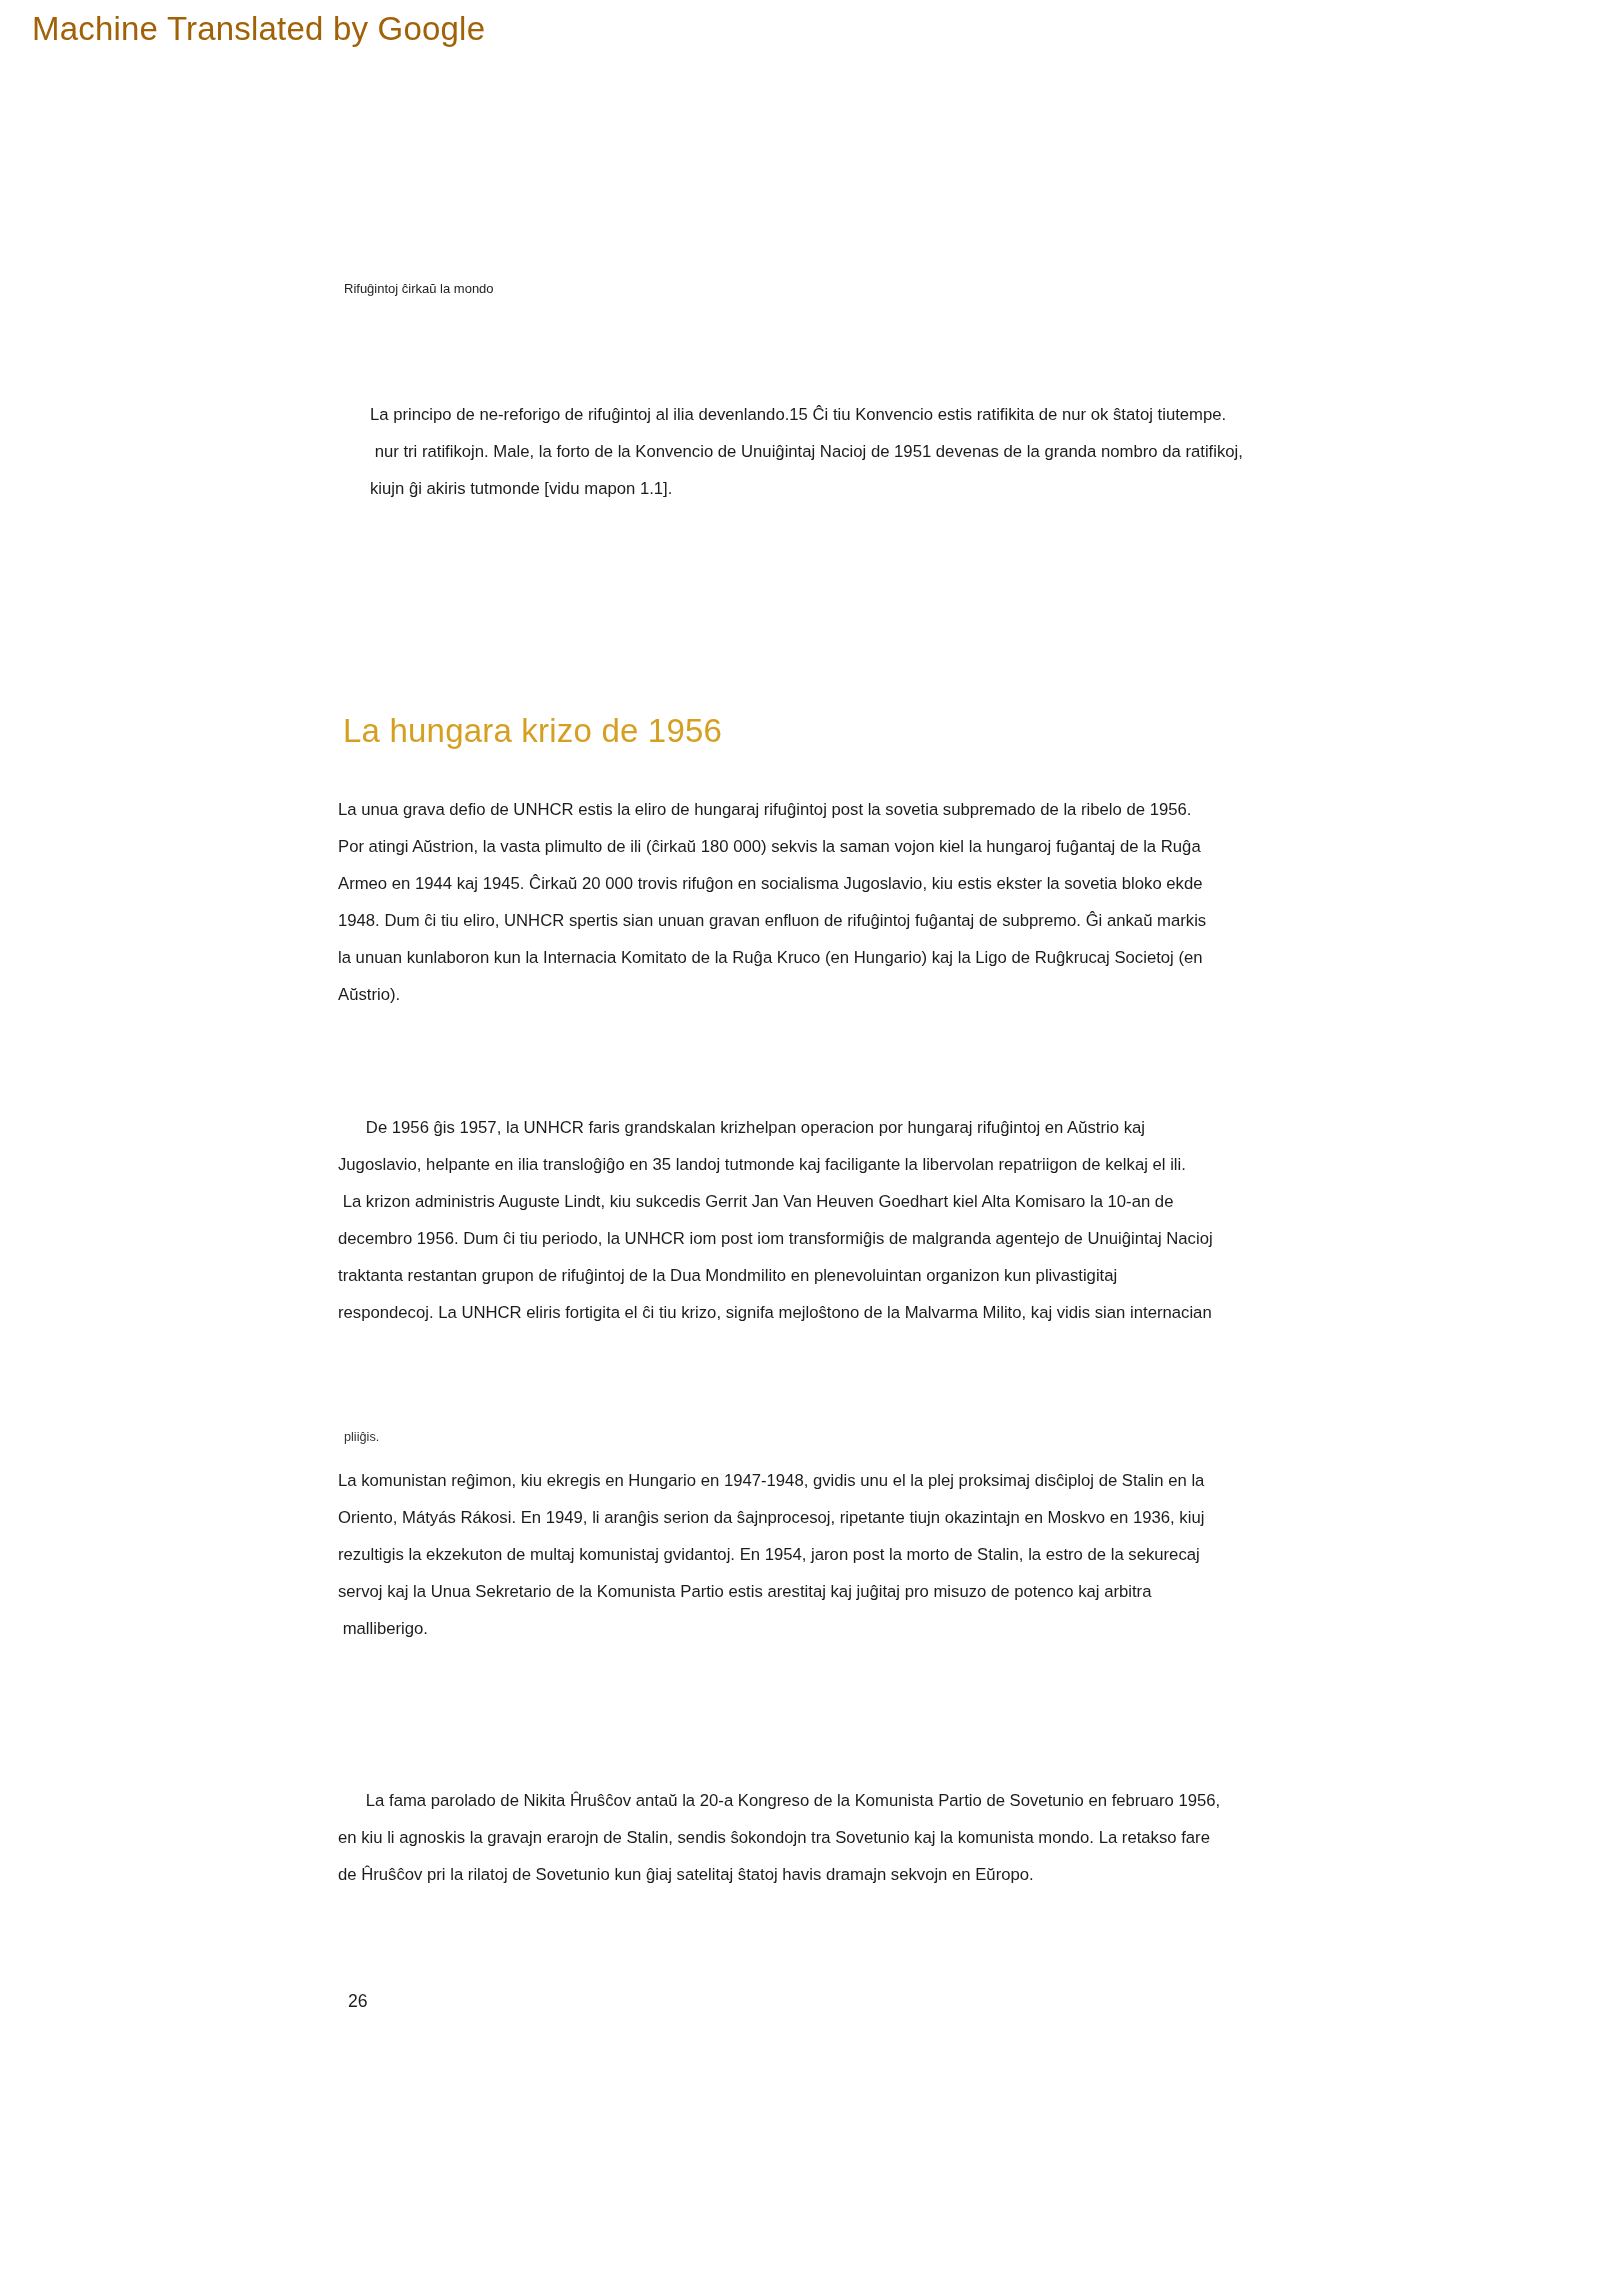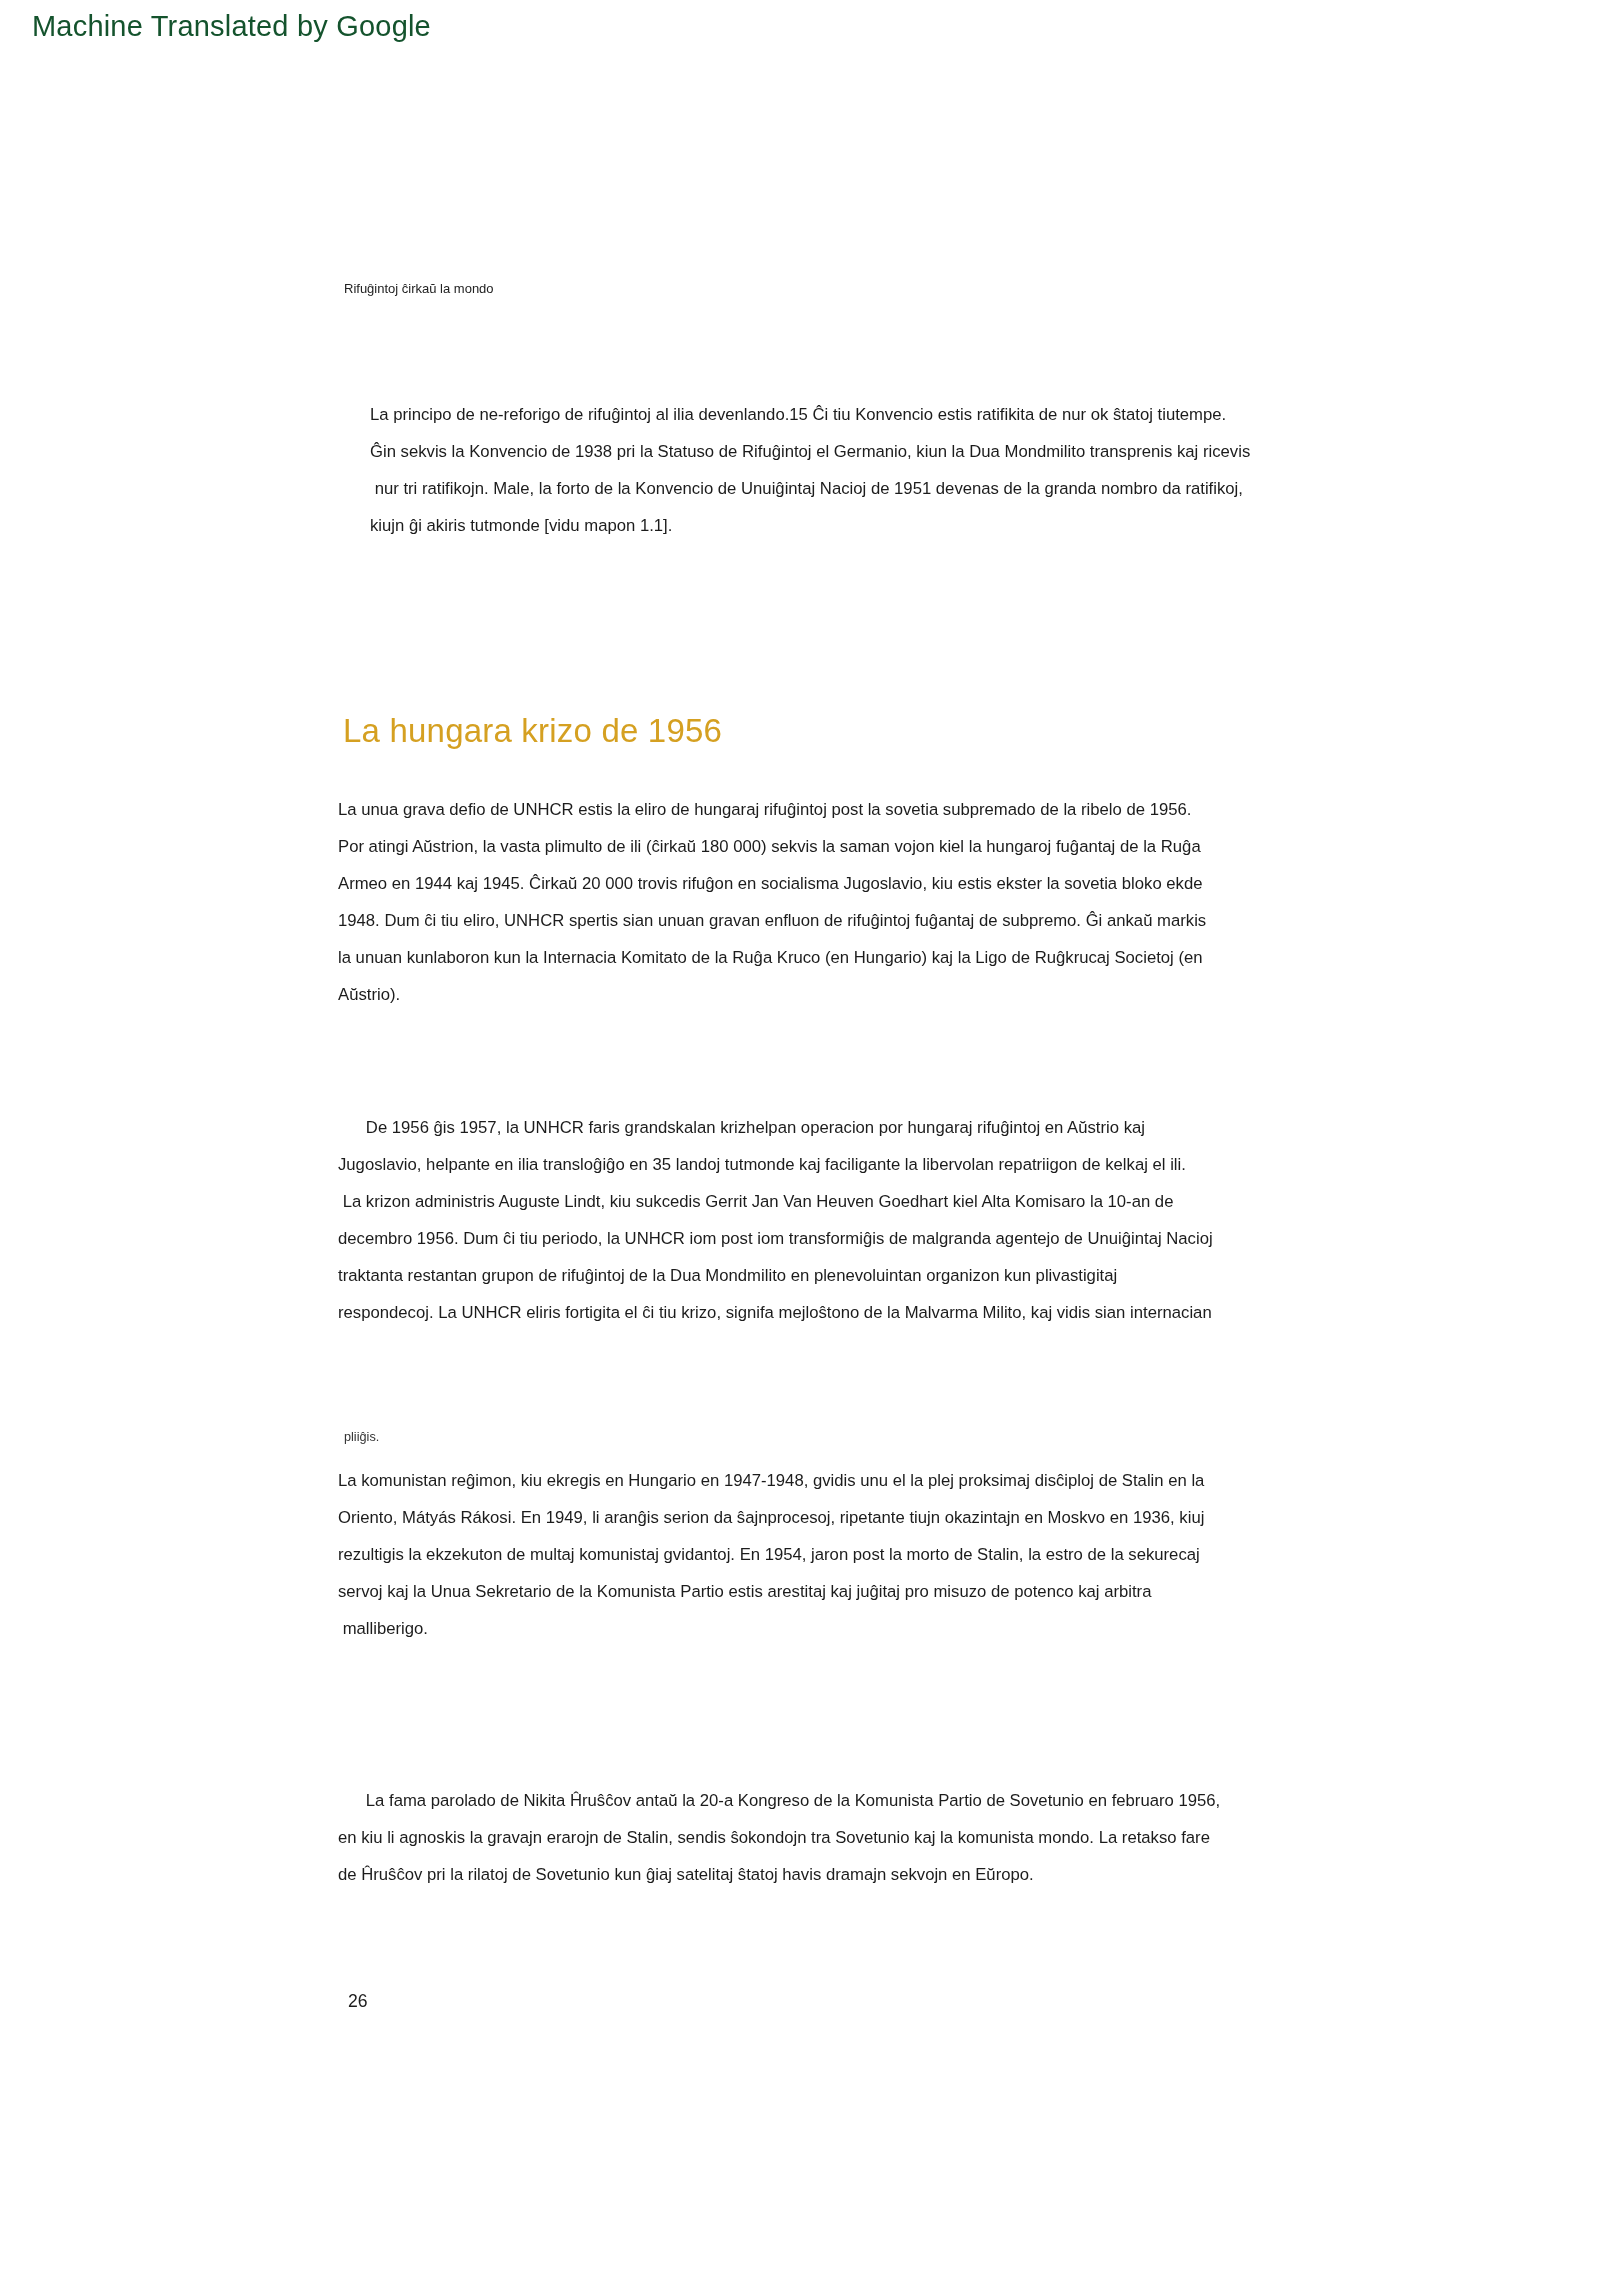--- a/index.html
+++ b/index.html
@@ -13,22 +13,22 @@
     height: 2293px;
     background: #ffffff;
     font-family: "Liberation Sans", "DejaVu Sans", sans-serif;
     color: #1a1a1a;
     overflow: hidden;
   }
   .banner {
     position: absolute;
     left: 32px;
     top: 9.8px;
-    font-size: 29px;
-    color: #14532d;
+    font-size: 33px;
+    color: #a16207;
     letter-spacing: 0.2px;
   }
   .running-header {
     position: absolute;
     left: 344px;
     top: 281px;
     font-size: 13px;
     color: #222222;
   }
   .para {
@@ -75,21 +75,20 @@
 <body>
 
 <div class="page">
 
   <div class="banner">Machine Translated by Google</div>
 
   <div class="running-header">Rifuĝintoj ĉirkaŭ la mondo</div>
 
   <div class="para para-1">
       <div class="line">La principo de ne-reforigo de rifuĝintoj al ilia devenlando.15 Ĉi tiu Konvencio estis ratifikita de nur ok ŝtatoj tiutempe.</div>
-      <div class="line">Ĝin sekvis la Konvencio de 1938 pri la Statuso de Rifuĝintoj el Germanio, kiun la Dua Mondmilito transprenis kaj ricevis</div>
       <div class="line"> nur tri ratifikojn. Male, la forto de la Konvencio de Unuiĝintaj Nacioj de 1951 devenas de la granda nombro da ratifikoj,</div>
       <div class="line">kiujn ĝi akiris tutmonde [vidu mapon 1.1].</div>
     </div>
 
   <h1 class="heading" style="color: rgb(213, 160, 33);">La hungara krizo de 1956</h1>
 
   <div class="para para-2">
       <div class="line">La unua grava defio de UNHCR estis la eliro de hungaraj rifuĝintoj post la sovetia subpremado de la ribelo de 1956.</div>
       <div class="line">Por atingi Aŭstrion, la vasta plimulto de ili (ĉirkaŭ 180 000) sekvis la saman vojon kiel la hungaroj fuĝantaj de la Ruĝa</div>
       <div class="line">Armeo en 1944 kaj 1945. Ĉirkaŭ 20 000 trovis rifuĝon en socialisma Jugoslavio, kiu estis ekster la sovetia bloko ekde</div>

